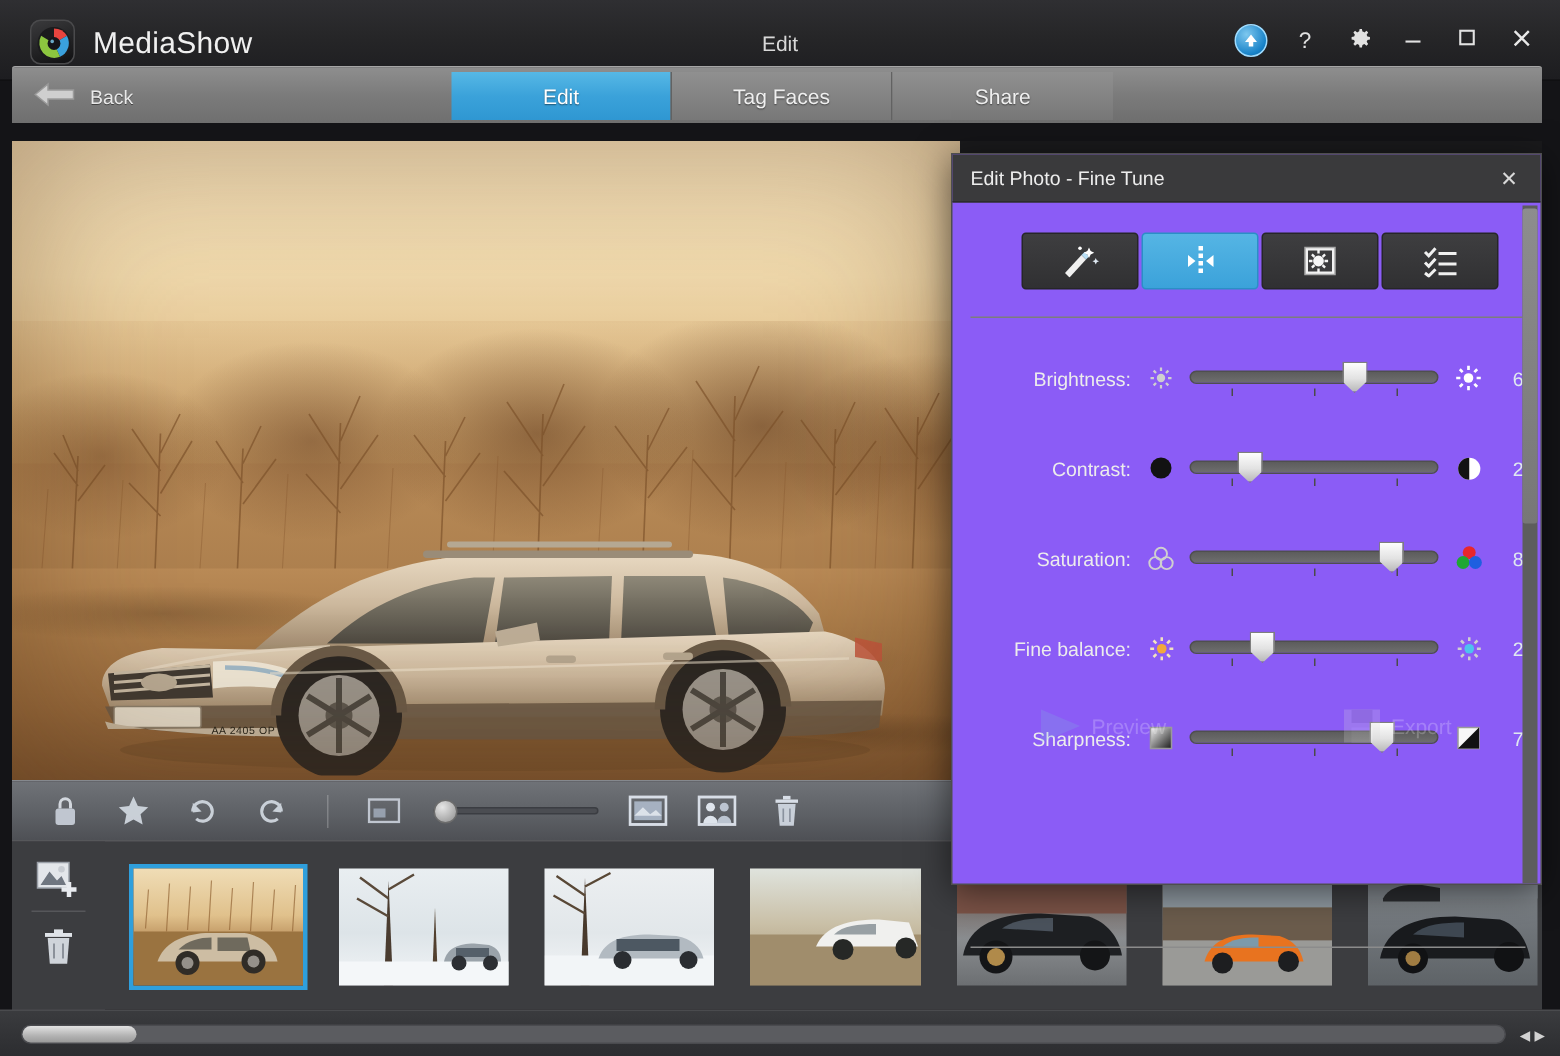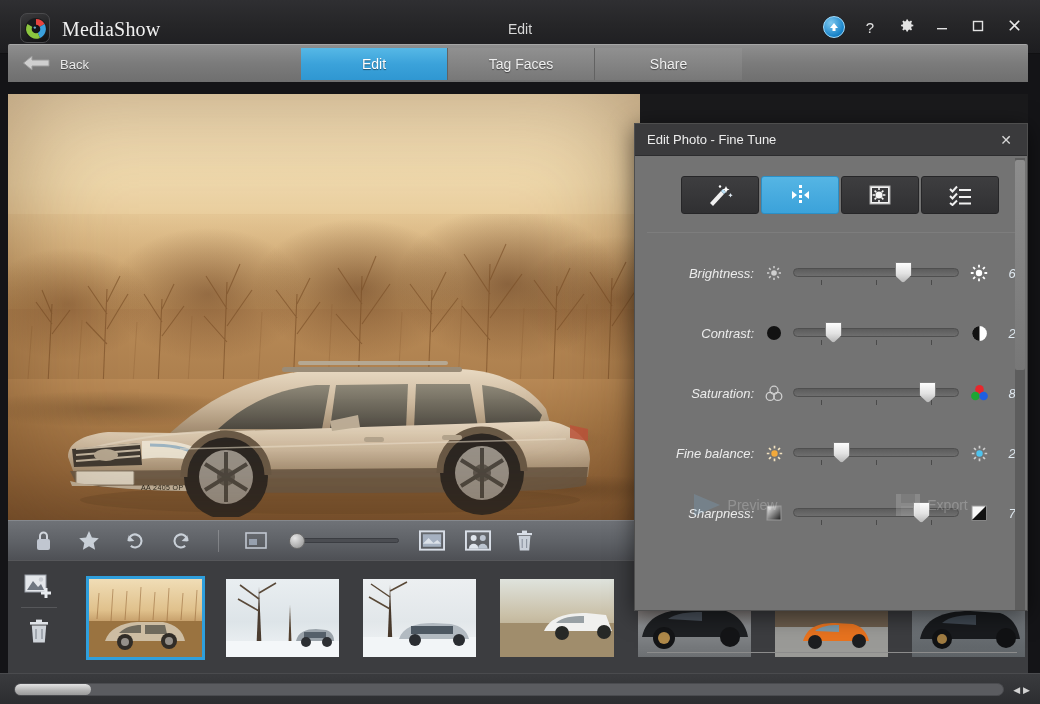--- a/index.html
+++ b/index.html
@@ -20,21 +20,20 @@
   }
   .logo{
     position:absolute; left:20px; top:13px; width:30px; height:30px;
     border-radius:7px; background:linear-gradient(160deg,#3a3a3c,#101012);
     border:1px solid #4a4a4c; overflow:hidden;
   }
   .logo svg{ position:absolute; left:3px; top:3px; }
   .app-title{
     position:absolute; left:62px; top:18px; font-size:20px; color:#f0f0f0;
     letter-spacing:.2px;
-    font-family:Liberation Serif, serif;
   }
   .mode-title{
     position:absolute; left:0; top:21px; width:1040px; text-align:center;
     font-size:14px; color:#d8d8d8; pointer-events:none;
   }
   .tb-icons{ position:absolute; right:10px; top:0; height:54px; display:flex; align-items:center; gap:4px;}
   .tb-btn{
     width:32px; height:32px; display:flex; align-items:center; justify-content:center;
     color:#e2e2e2; font-size:15px; border-radius:3px; cursor:pointer;
   }
@@ -161,22 +160,22 @@
   .sbthumb{
     position:absolute;left:15px;top:10px;width:76px;height:11px;border-radius:6px;
     background:linear-gradient(180deg,#e2e2e2,#b2b2b2 60%,#9a9a9a);
     cursor:pointer;
   }
   .sbarrows{ position:absolute; right:10px; top:11px; display:flex; gap:3px; color:#d2d2d2; font-size:9px;}
   .sbarrows span{cursor:pointer;}
 
   
   .dialog{
-    position:absolute; left:634px; top:123px; width:394px; height:488px;
-    background:#737373; box-shadow:0 4px 22px rgba(0,0,0,.55);
+    position:absolute; left:634px; top:102px; width:394px; height:488px;
+    background:#8b5cf6; box-shadow:0 4px 22px rgba(0,0,0,.55);
     border:1px solid #4e4e4e;
   }
   .dlg-head{
     height:32px; background:#3a3a3c; display:flex; align-items:center;
     padding:0 10px 0 12px; border-bottom:1px solid #2c2c2e;
   }
   .dlg-title{ font-size:13px; color:#ededed; flex:1; }
   .dlg-close{ width:22px;height:22px;display:flex;align-items:center;justify-content:center;
     color:#d8d8d8; font-size:14px; cursor:pointer; }
 
@@ -186,21 +185,21 @@
     background:linear-gradient(180deg,#3e3e40,#303032);
     border:1px solid #262628; border-radius:3px;
   }
   .tooltab.active{
     background:linear-gradient(180deg,#55b5e4,#3ba2da);
     border-color:#2b8fc6;
   }
   .dlg-sep{ height:1px;background:#7d7d7d; margin:18px 12px 0; }
 
   .sliders{ padding:10px 0 0 0; }
-  .srow{ display:flex; align-items:center; height:60px; padding-left:12px;font-style:italic; }
+  .srow{ display:flex; align-items:center; height:60px; padding-left:12px; }
   .slabel{ width:116px; text-align:right; font-size:13px; color:#ececec; padding-right:9px;}
   .sicon-l{ width:22px; display:flex; align-items:center; justify-content:center; }
   .strack-wrap{ position:relative; width:166px; height:26px; margin:0 8px; cursor:pointer;}
   .strack{
     position:absolute; left:0; top:8px; width:166px; height:9px; border-radius:5px;
     background:linear-gradient(180deg,#5c5c5c,#6e6e6e); border:1px solid #4f4f4f;
   }
   .sthumb{
     position:absolute; top:2px; width:17px; height:21px; margin-left:-8px;
     background:linear-gradient(180deg,#fdfdfd 0%,#e2e2e2 55%,#b9b9b9 100%);

